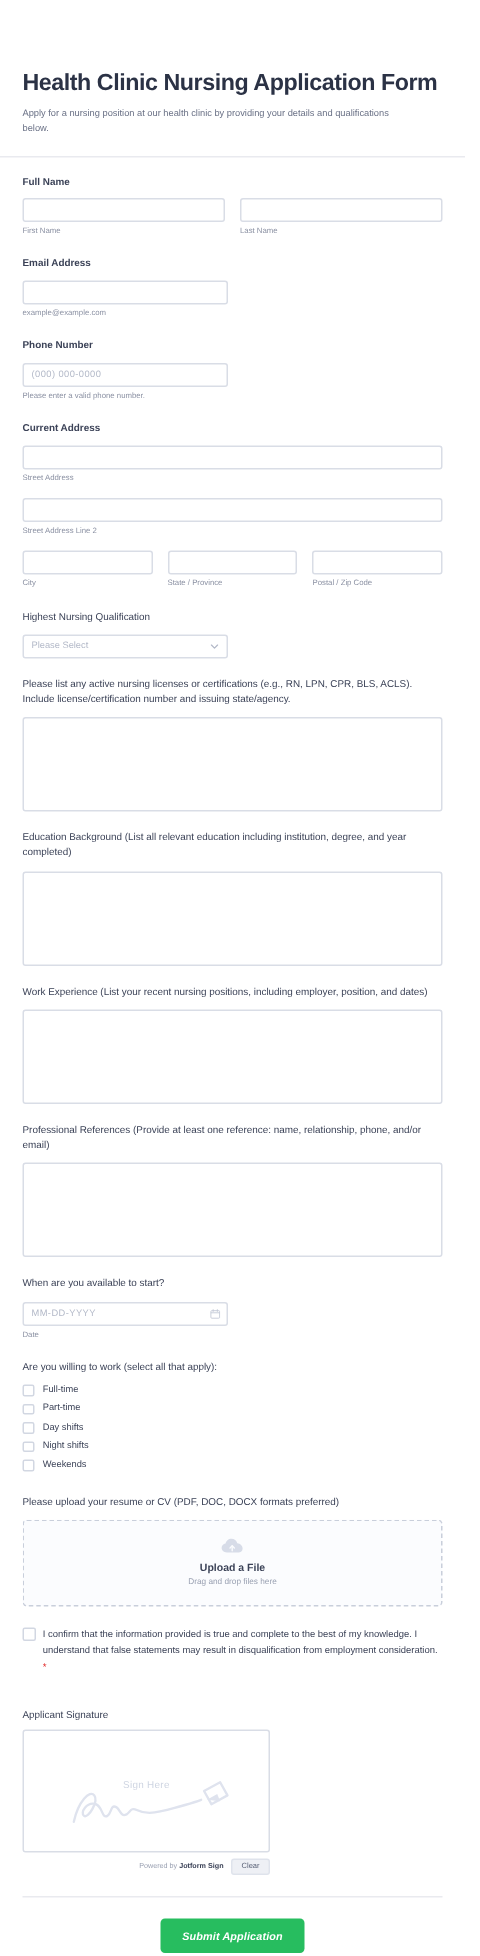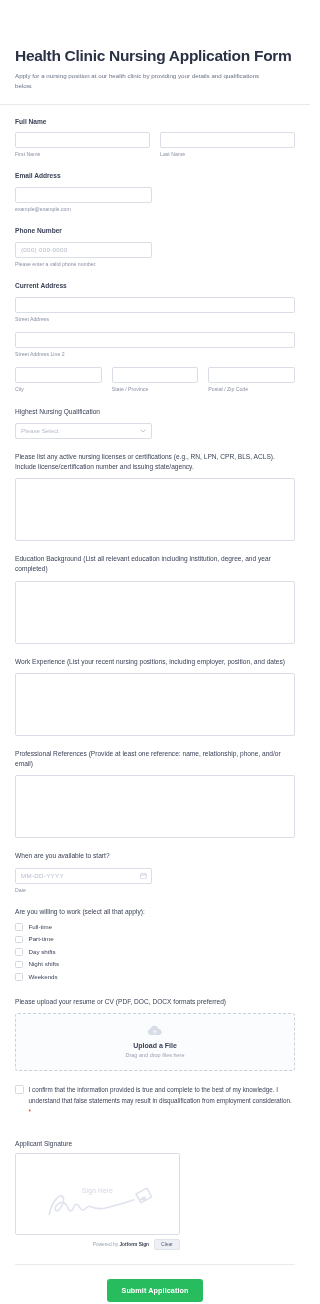--- a/index.html
+++ b/index.html
@@ -172,21 +172,21 @@
   }
 
   
   .footer-div { height: 1px; background:#e9eaef; margin: 14px 0 0 0; width: 100%; }
   .submit-area { padding: 14px 0 22px 0; text-align: center; }
   .submit-btn {
     background: #27bd5f; color: #fff;
     border: none; border-radius: 3px;
     font-family: "Liberation Sans", sans-serif;
     font-size: 7.2px; font-weight: bold;
-    padding: 7px 14px; letter-spacing: .1px;
+    padding: 7px 14px; letter-spacing: .1px; font-style: italic;
   }
 </style>
 </head>
 <body>
 
 <div class="form-wrap">
 
   <div class="header">
     <h1 class="form-title">Health Clinic Nursing Application Form</h1>
     <p class="form-subtitle">Apply for a nursing position at our health clinic by providing your details and qualifications below.</p>

